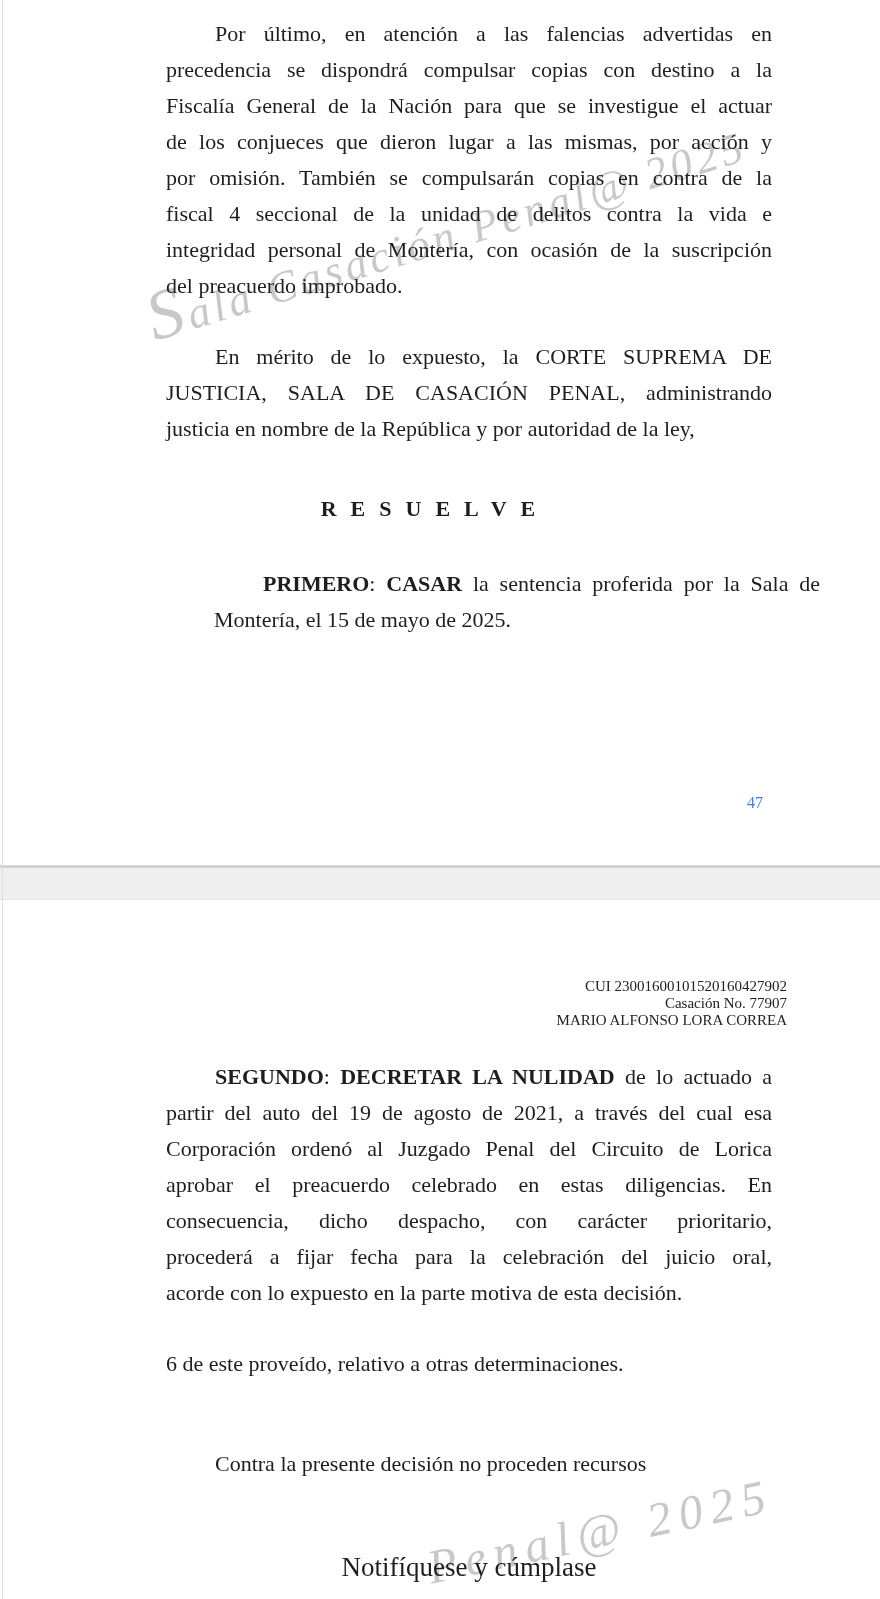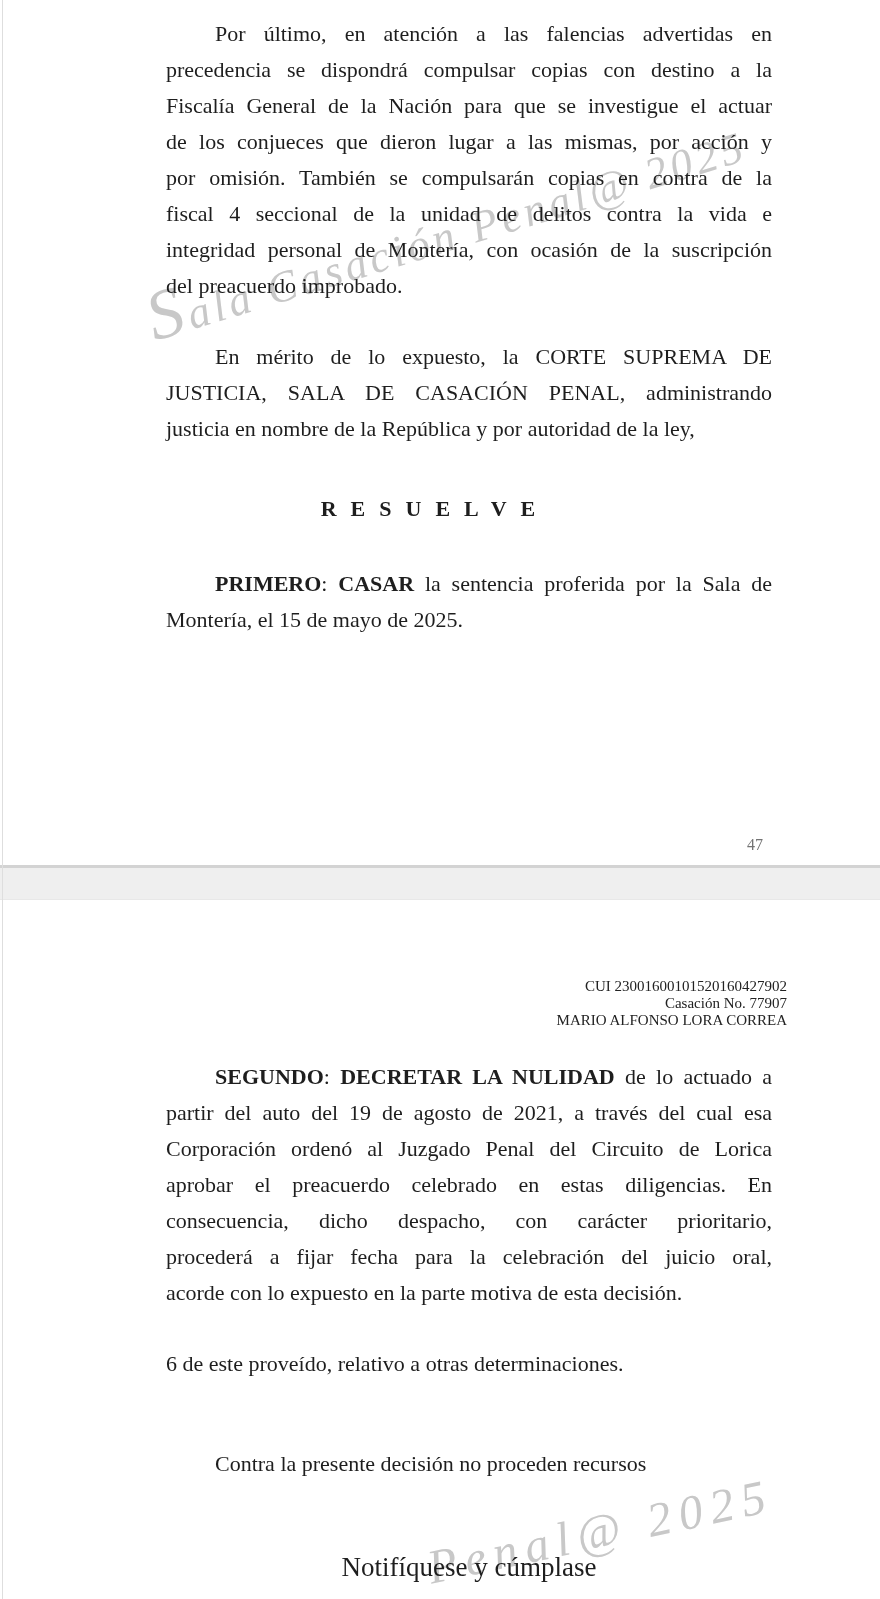--- a/index.html
+++ b/index.html
@@ -34,22 +34,22 @@
   .tl.just{text-align:justify;text-align-last:justify;}
   .tl.ind{text-indent:49px;}
   .tl b{font-weight:bold;}
   .heading{
     position:absolute;left:166px;width:606px;z-index:1;
     font-weight:bold;font-size:22px;line-height:36px;
     text-align:center;letter-spacing:14px;
     transform:translateX(-34px);
   }
   .page-number{
-    position:absolute;right:117px;top:835px;z-index:1;
-    font-size:16px;line-height:20px;color:#737373;
+    position:absolute;right:117px;top:793px;z-index:1;
+    font-size:16px;line-height:20px;color:#3b82f6;
   }
   .case-header{
     position:absolute;right:117px;top:78px;z-index:1;
     font-size:15px;line-height:17px;text-align:right;color:#222222;
   }
   .case-header .tl{min-height:17px;}
   .closing-line{
     position:absolute;left:166px;top:546px;width:606px;z-index:1;
     font-size:22px;line-height:36px;text-indent:49px;
   }
@@ -95,21 +95,21 @@
       </div>
 
     <div class="tblock" style="top:339px;">
         <div class="tl just ind">En mérito de lo expuesto, la CORTE SUPREMA DE</div>
         <div class="tl just">JUSTICIA, SALA DE CASACIÓN PENAL, administrando</div>
         <div class="tl">justicia en nombre de la República y por autoridad de la ley,</div>
       </div>
 
     <div class="heading" style="top:491px;">RESUELVE</div>
 
-    <div class="tblock" style="top:566px;">
+    <div class="tblock" style="top:566px;margin-left:48px;">
         <div class="tl just ind"><b>PRIMERO</b>: <b>CASAR</b> la sentencia proferida por la Sala de</div>
         <div class="tl">Montería, el 15 de mayo de 2025.</div>
       </div>
 
     <div class="page-number">47</div>
   </div>
 
   <div class="separator"></div>
 
   <div class="page page-2">

